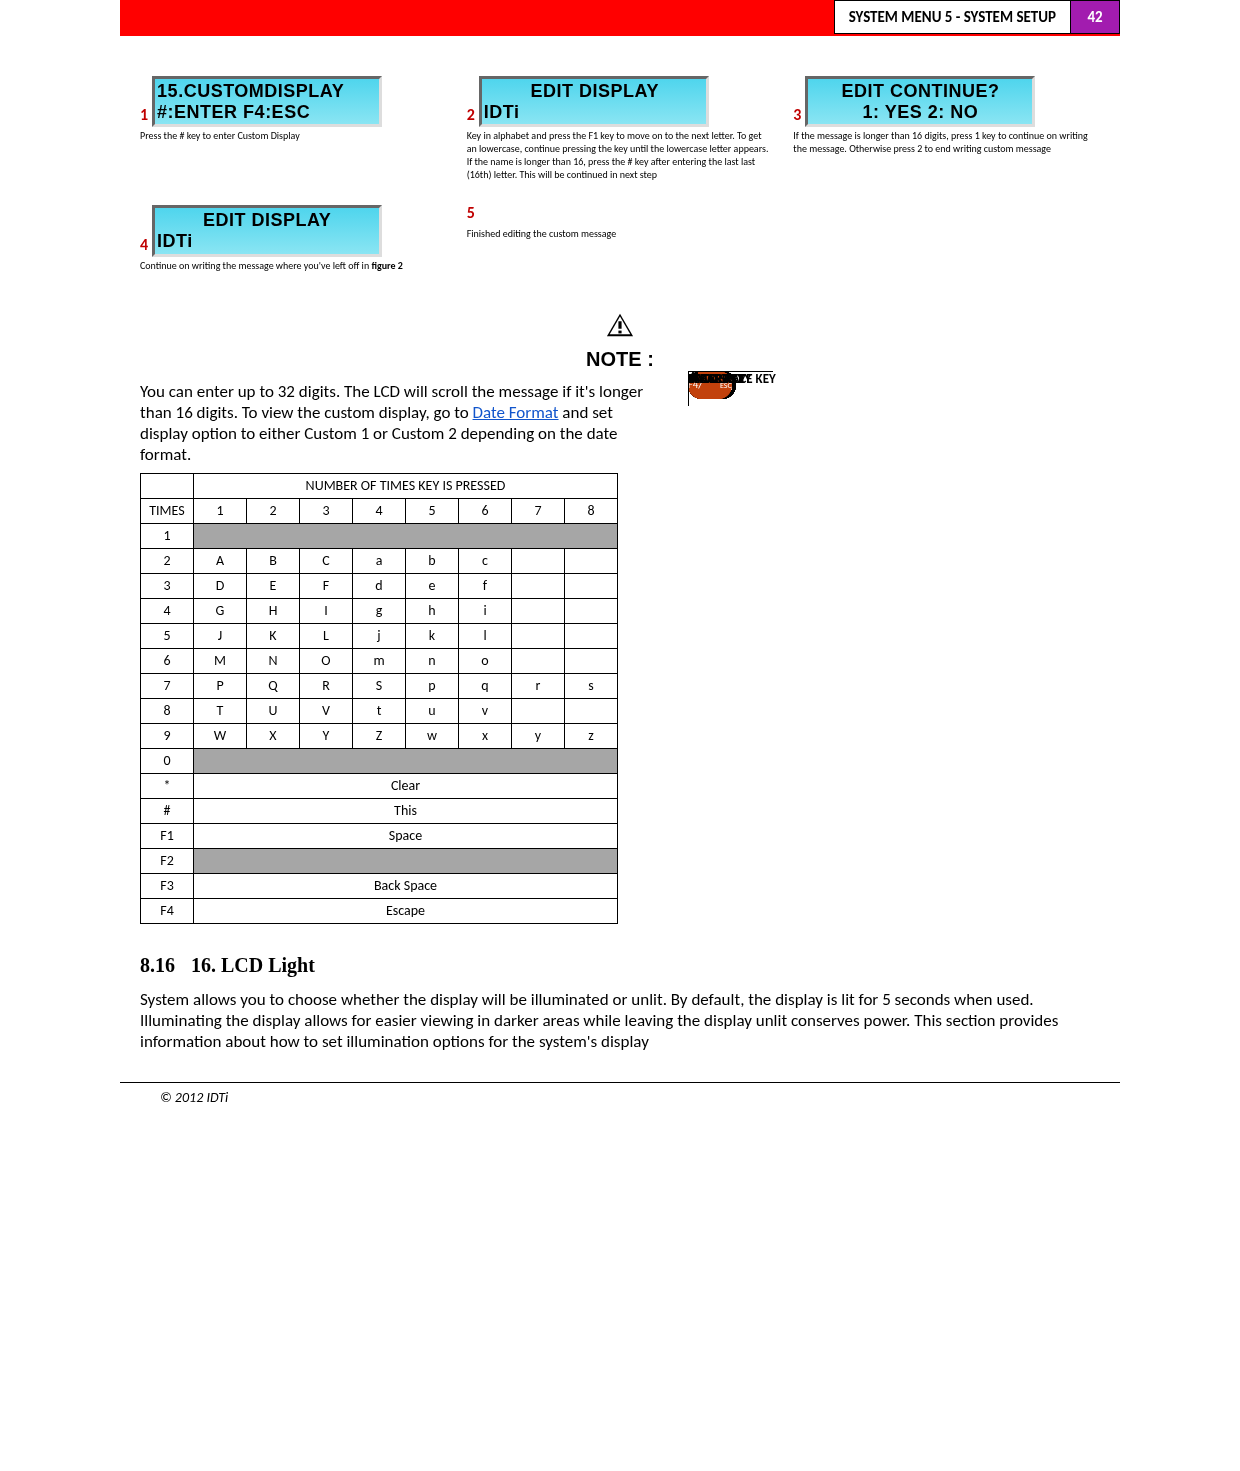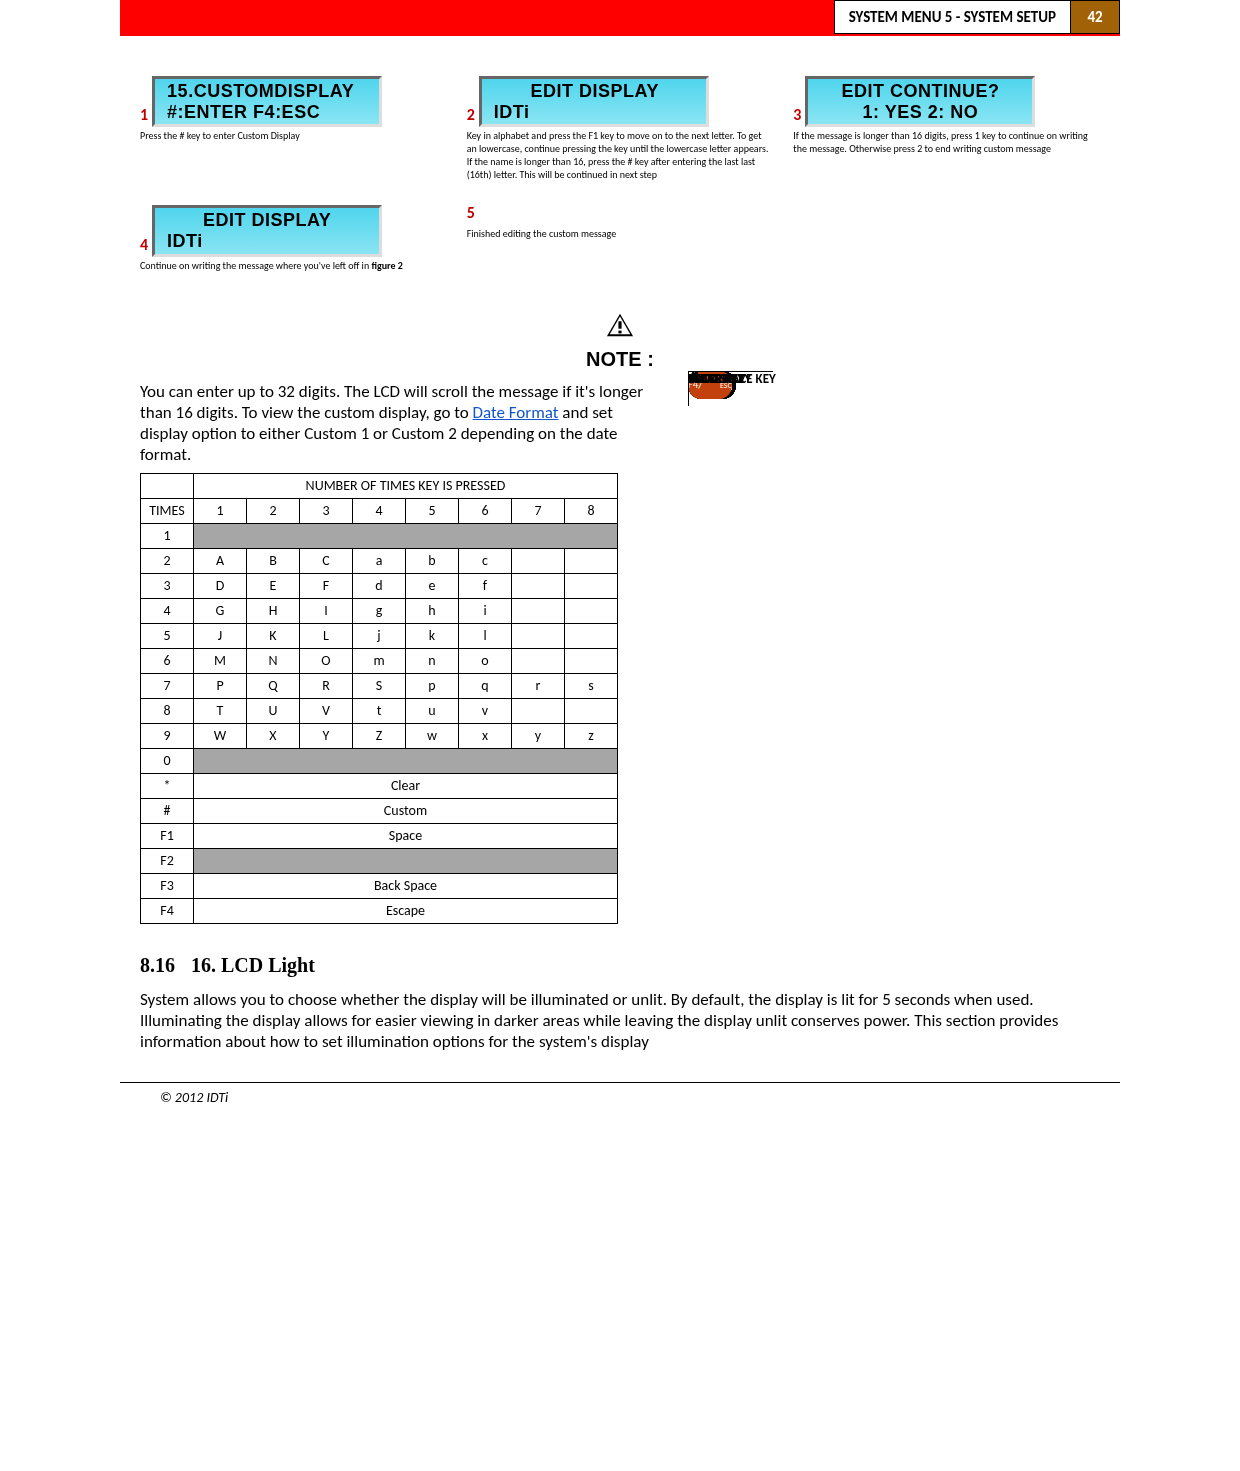--- a/index.html
+++ b/index.html
@@ -1,27 +1,27 @@
 <!DOCTYPE html>
 <html><head>
 <meta charset="utf-8">
 <style>
   body { margin:0; padding:0; font-family:Calibri,Arial,sans-serif; color:#000; background:#fff; }
   .page { width:1000px; margin:0 auto; padding:0; position:relative; }
   .top-red-bar { background:#ff0000; height:34px; display:flex; justify-content:flex-end; align-items:stretch; }
   .top-title { background:#fff; border:1px solid #000; padding:5px 14px; font-weight:bold; font-size:15px; display:flex; align-items:center; }
-  .top-page-num { background:#a16207; color:#fff; width:48px; display:flex; align-items:center; justify-content:center; font-weight:bold; font-size:15px; border:1px solid #000; border-left:none; }
+  .top-page-num { background:#a21caf; color:#fff; width:48px; display:flex; align-items:center; justify-content:center; font-weight:bold; font-size:15px; border:1px solid #000; border-left:none; }
   .hr-top { border:none; border-top:2px solid #ff0000; margin:0 0 40px 0; }
   .content { padding:0 20px; }
   .lcd-row { display:flex; gap:20px; margin-bottom:24px; align-items:flex-start; }
   .lcd-col { flex:1; }
   .step-num-wrap { display:flex; align-items:flex-end; gap:4px; }
   .step-num { color:#c00000; font-weight:bold; font-size:16px; line-height:1; margin-bottom:4px; }
   .lcd { border:3px solid #999; border-top-color:#666; border-left-color:#666; border-right-color:#ddd; border-bottom-color:#ddd;
-         background:linear-gradient(to bottom,#4fd5ed,#8ae5f3); width:230px; padding:2px 12px; box-sizing:border-box;
+         background:linear-gradient(to bottom,#4fd5ed,#8ae5f3); width:230px; padding:2px 2px; box-sizing:border-box;
          font-family:'Arial Black',Arial,sans-serif; font-weight:900; font-size:18px; line-height:1.15; color:#000;
          display:inline-block; }
   .lcd-line { letter-spacing:0.5px; white-space:nowrap; }
   .lcd-line.indent { padding-left:2px; }
   .caption { font-size:10px; margin-top:2px; }
   .bold { font-weight:bold; }
   .note-header { display:flex; align-items:center; gap:10px; margin-top:40px;flex-direction:column; }
   .warn-icon { width:28px; height:26px; }
   .note-label { font-family:Arial,sans-serif; font-weight:bold; font-size:20px; }
   .note-body { font-size:17px; margin:10px 0 8px 0; max-width:540px; }
@@ -239,21 +239,21 @@
               <tr>
                 <td>0</td>
                 <td colspan="8" class="shaded"></td>
               </tr>
               <tr>
                 <td>*</td>
                 <td colspan="8">Clear</td>
               </tr>
               <tr>
                 <td>#</td>
-                <td colspan="8">Custom</td>
+                <td colspan="8">This</td>
               </tr>
               <tr>
                 <td>F1</td>
                 <td colspan="8">Space</td>
               </tr>
               <tr>
                 <td>F2</td>
                 <td colspan="8" class="shaded"></td>
               </tr>
               <tr>

